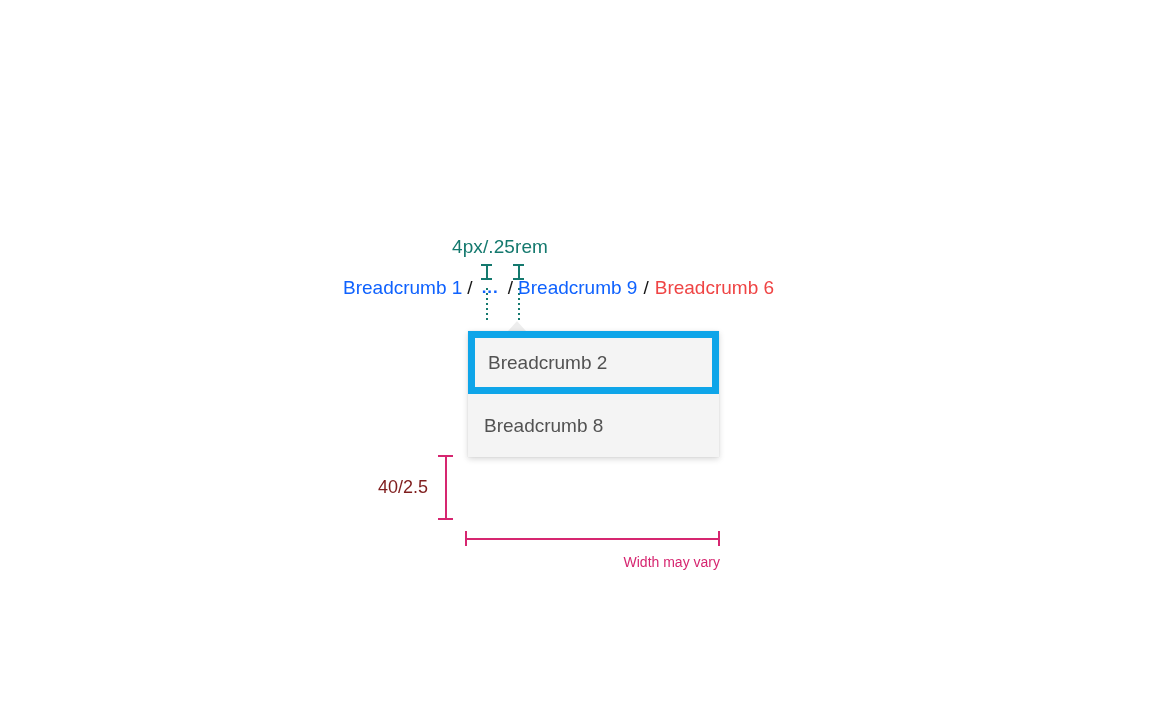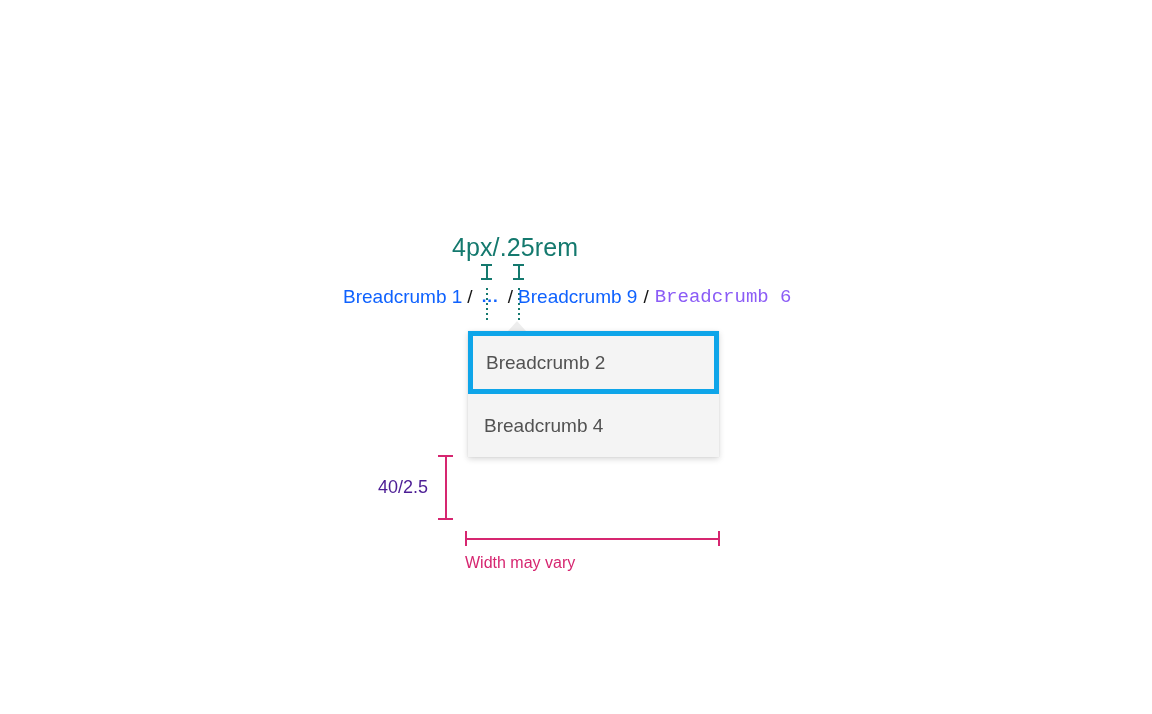--- a/index.html
+++ b/index.html
@@ -20,21 +20,21 @@
   .canvas {
     position: absolute;
     inset: 0;
   }
 
   
   .spacing-label {
     position: absolute;
     left: 452px;
     top: 236px;
-    font-size: 25px;
+    font-size: 19px;
     line-height: 22px;
     color: #14796e;
     white-space: nowrap;
     letter-spacing: 0.1px;
   }
 
   .cap {
     position: absolute;
     width: 11px;
     height: 16px;
@@ -71,36 +71,35 @@
     background-size: 2px 5px;
     background-repeat: repeat-y;
   }
   .guide-left  { left: 486px; }
   .guide-right { left: 518px; }
 
   
   .breadcrumb {
     position: absolute;
     left: 343px;
-    top: 284px;
+    top: 275px;
     height: 26px;
     display: flex;
     align-items: flex-end;
     font-size: 19px;
     line-height: 26px;
     white-space: nowrap;
   }
   .bc-link {
     color: #0f62fe;
     text-decoration: none;
     cursor: pointer;
   }
   .bc-current {
-    color: #8b5cf6;
-    font-family: Liberation Mono, monospace;
+    color: #ef4444;
   }
   .bc-sep {
     color: #161616;
     padding: 0 6px;
   }
   .bc-sep.tight-left  { padding-left: 5px;  padding-right: 0; }
   .bc-sep.tight-right { padding-left: 0;    padding-right: 5px; }
   .bc-overflow {
     color: #0f62fe;
     cursor: pointer;
@@ -123,21 +122,21 @@
     height: 63px;
     display: flex;
     align-items: center;
     padding: 0 16px;
     box-sizing: border-box;
     font-size: 19px;
     color: #525252;
     cursor: pointer;
   }
   .dd-item.focused {
-    border: 5px solid #0ea5e9;
+    border: 7px solid #0ea5e9;
     padding: 0 13px;
   }
 
   
   .dd-nub {
     position: absolute;
     left: 508px;
     top: 321px;
     width: 0;
     height: 0;
@@ -171,21 +170,21 @@
   }
   .height-bracket .tick.top    { top: 0; }
   .height-bracket .tick.bottom { top: 63px; }
 
   .height-label {
     position: absolute;
     left: 378px;
     top: 477px;
     font-size: 18px;
     line-height: 21px;
-    color: #4c1d95;
+    color: #7f1d1d;
     white-space: nowrap;
   }
 
   
   .width-bracket {
     position: absolute;
     left: 465px;
     top: 531px;
     width: 255px;
     height: 15px;
@@ -206,22 +205,22 @@
     background: #d62670;
   }
   .width-bracket .tick.left  { left: 0; }
   .width-bracket .tick.right { left: 253px; }
 
   .width-label {
     position: absolute;
     left: 465px;
     top: 552px;
     width: 255px;
-    text-align: left;
-    font-size: 16px;
+    text-align: right;
+    font-size: 14px;
     line-height: 21px;
     color: #d62670;
     white-space: nowrap;
   }
 </style>
 </head>
 <body>
 
 <div class="canvas">
 
@@ -247,21 +246,21 @@
     <span class="bc-overflow">...</span>
     <span class="bc-sep tight-right">/</span>
     <a class="bc-link">Breadcrumb 9</a>
     <span class="bc-sep">/</span>
     <span class="bc-current">Breadcrumb 6</span>
   </nav>
 
   <div class="dd-nub"></div>
   <div class="dropdown">
     <div class="dd-item focused">Breadcrumb 2</div>
-    <div class="dd-item">Breadcrumb 4</div>
+    <div class="dd-item">Breadcrumb 8</div>
   </div>
 
   <div class="height-bracket">
     <span class="tick top"></span>
     <span class="stem"></span>
     <span class="tick bottom"></span>
   </div>
   <div class="height-label">40/2.5</div>
 
   <div class="width-bracket">

